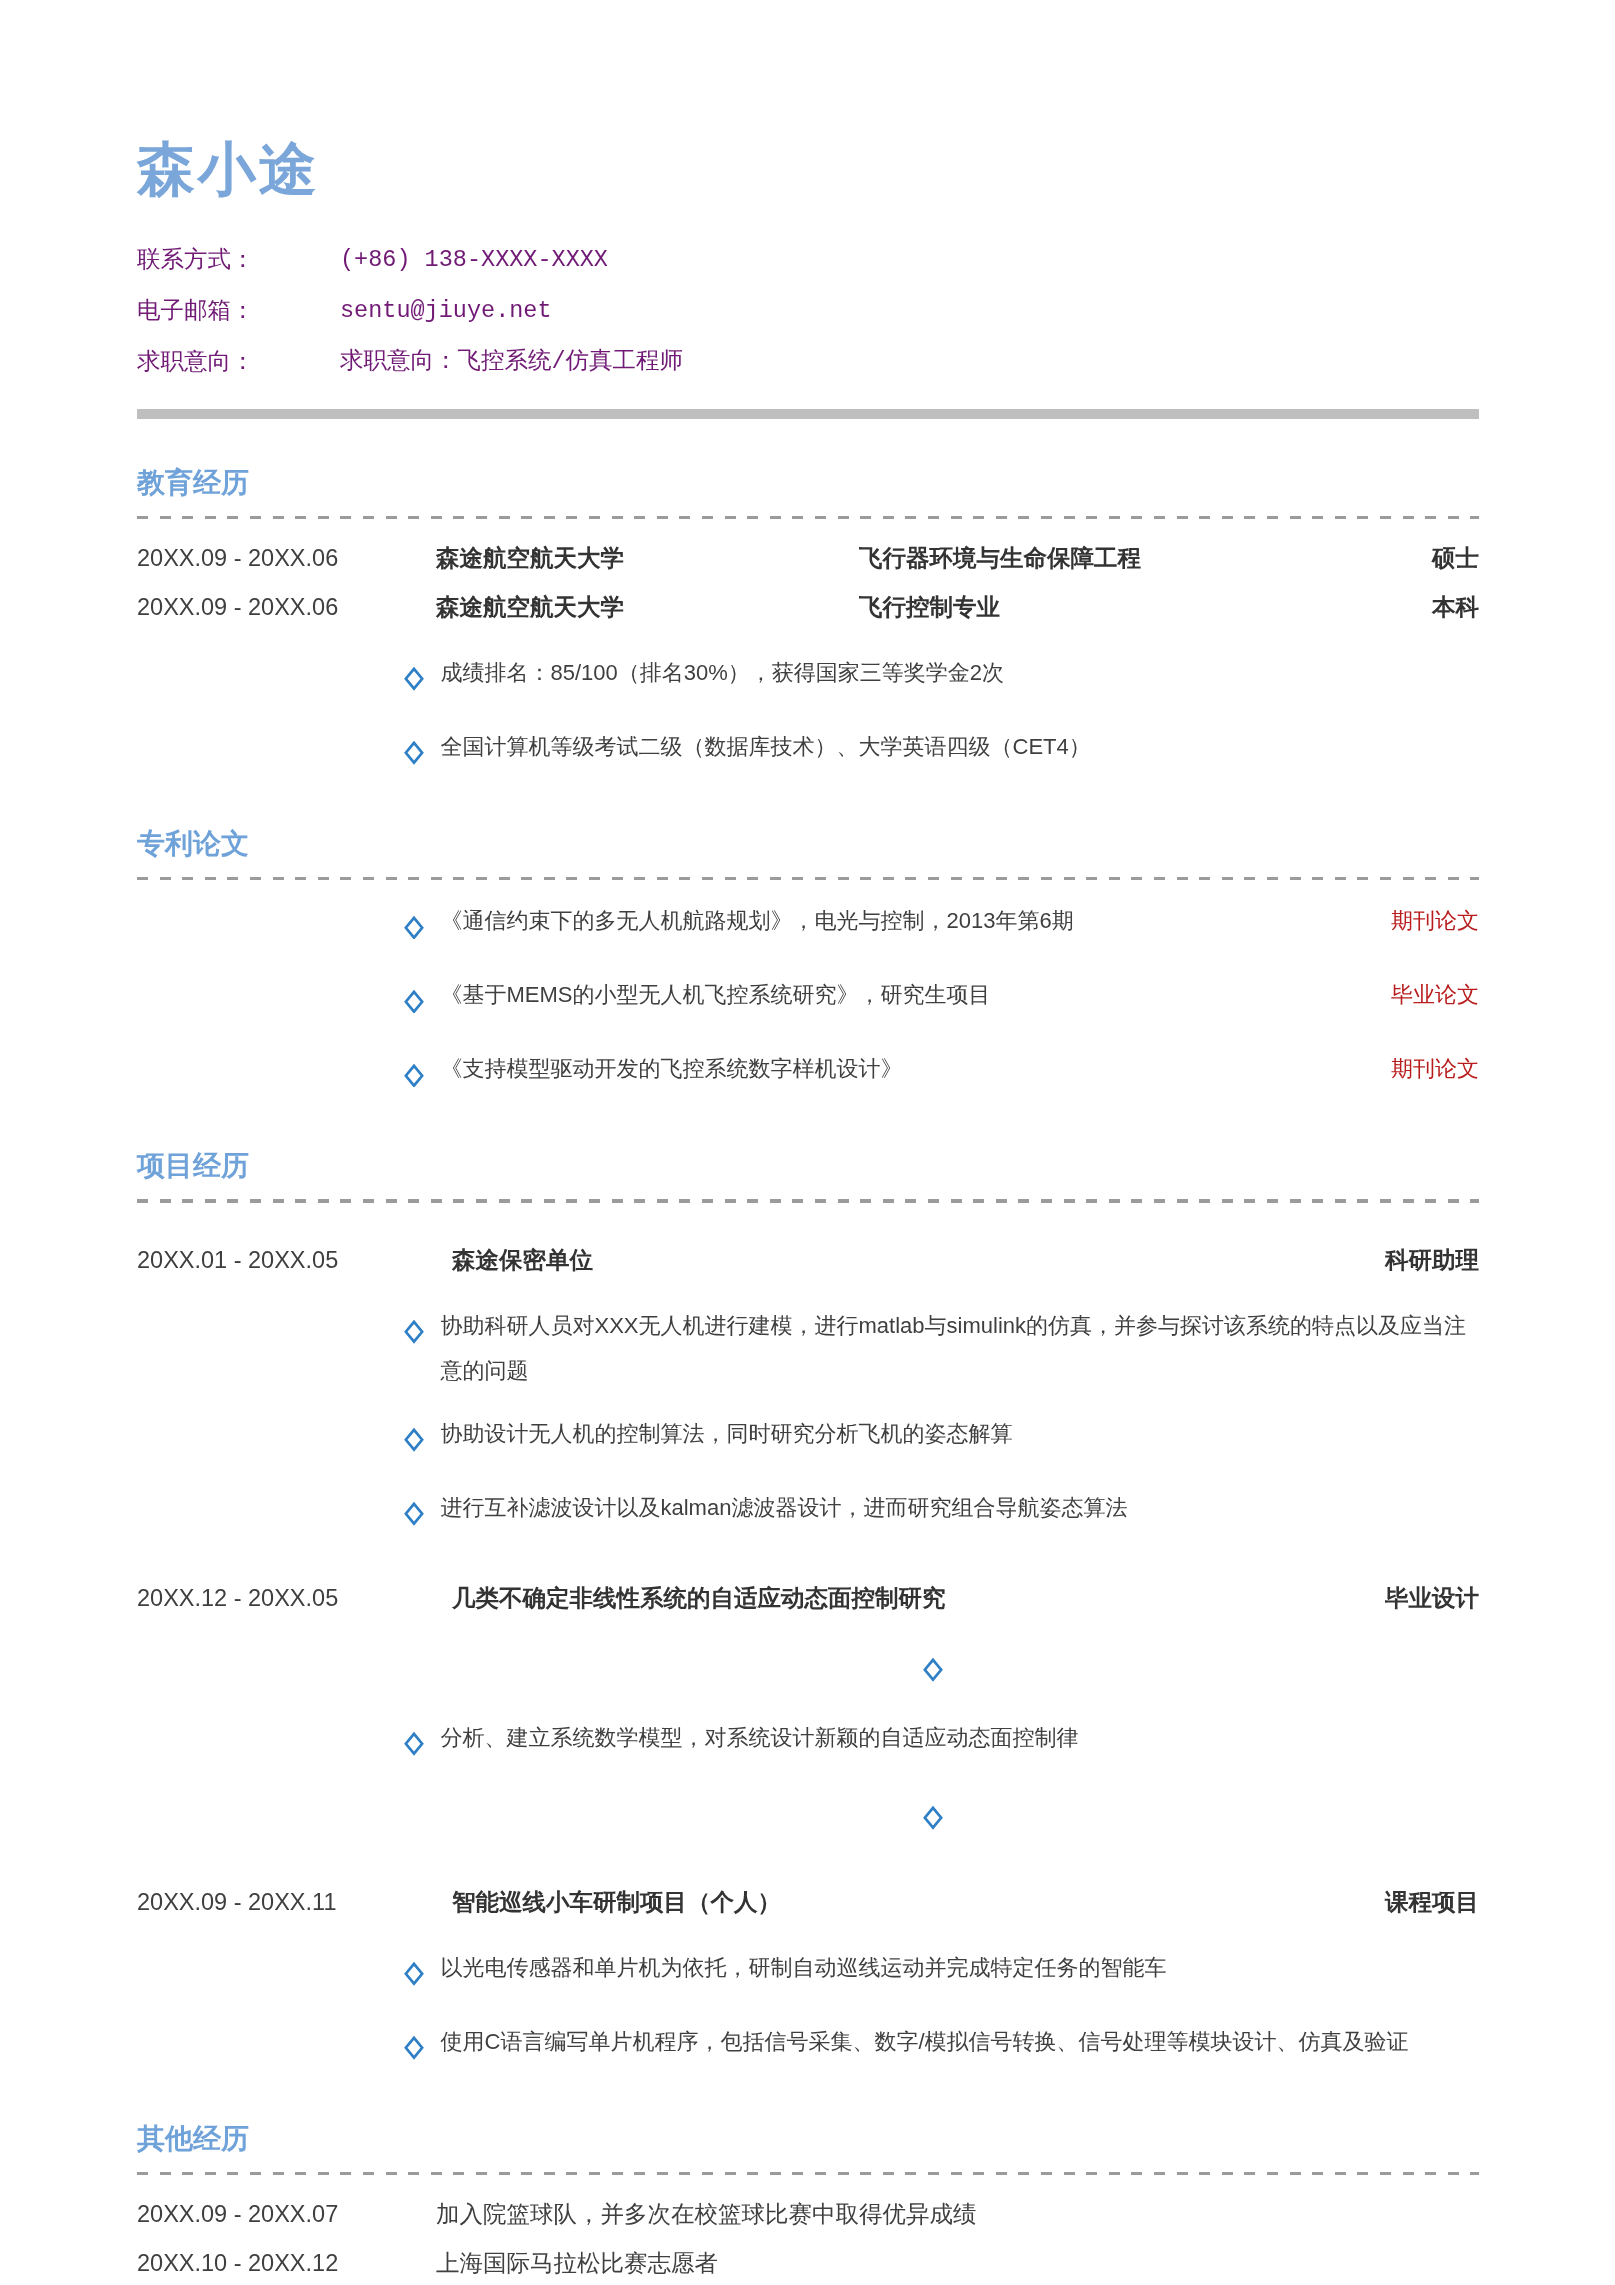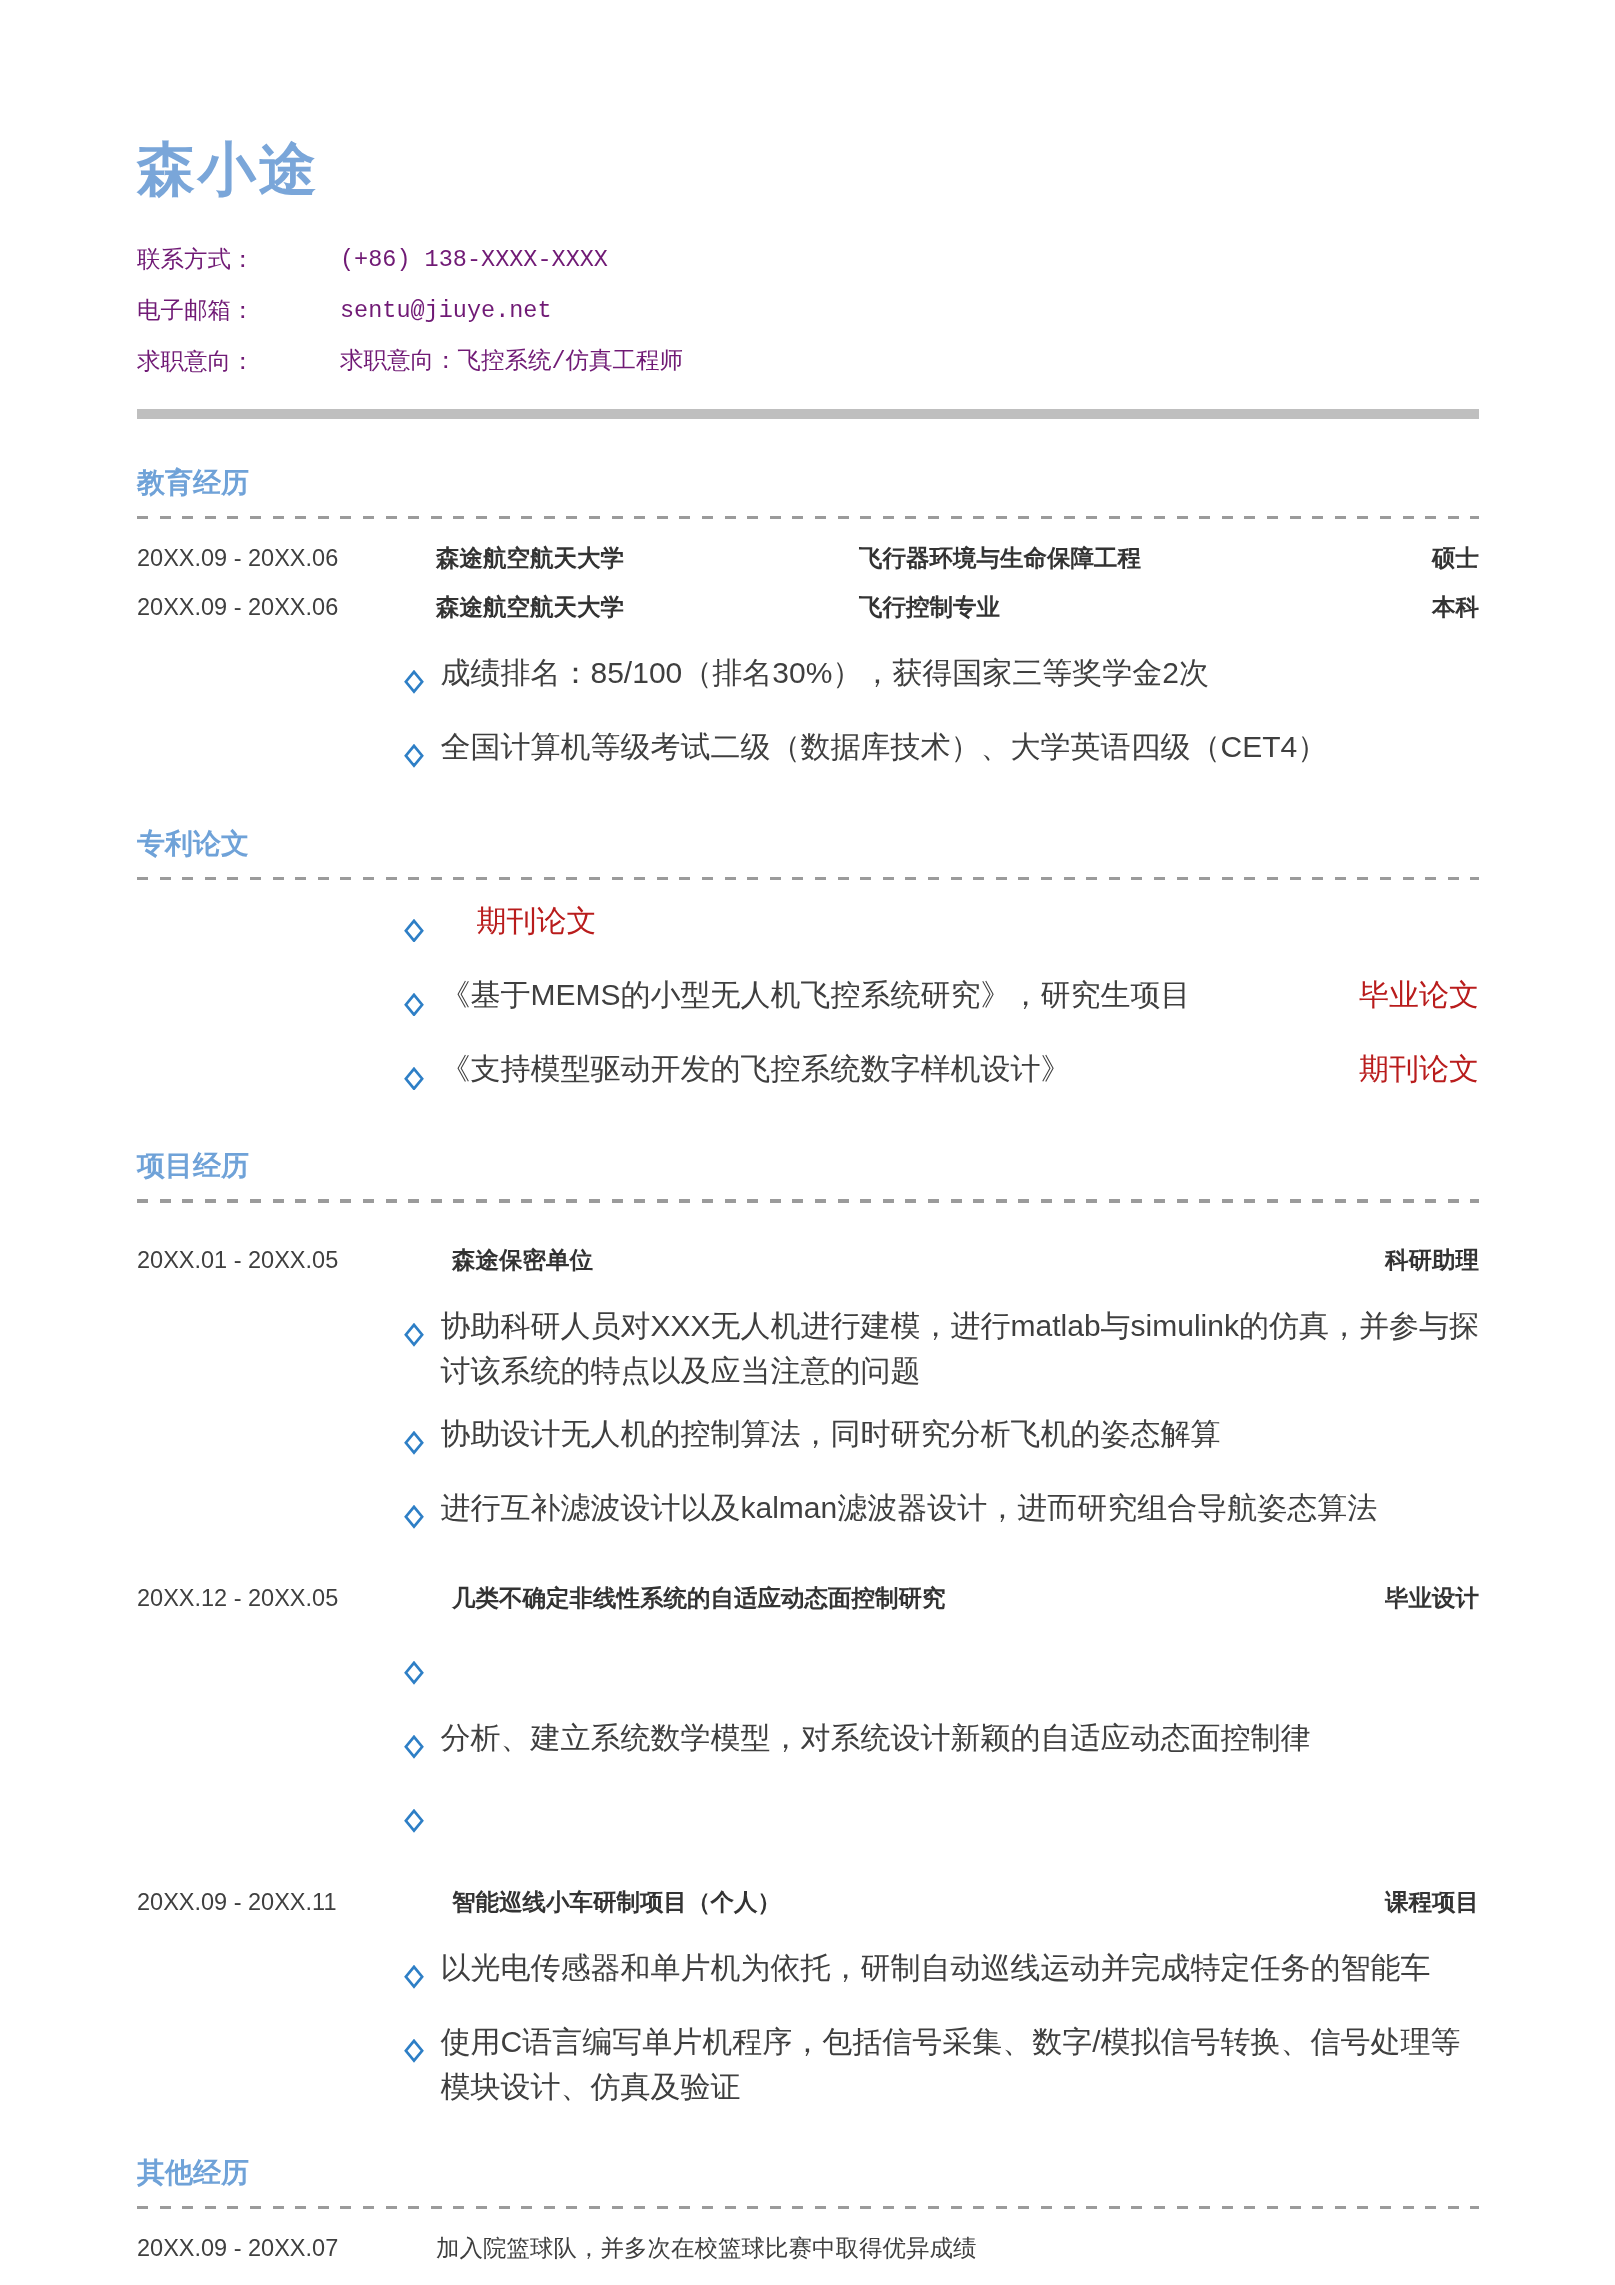--- a/index.html
+++ b/index.html
@@ -59,23 +59,24 @@
   .edu-date { font-weight: normal; color: #3f3f3f; }
   .edu-school, .edu-major, .edu-degree { font-weight: bold; color: #333333; }
   .edu-degree { text-align: right; }
 
   .bullets { margin-top: 9px; }
   .bullet-item {
     display: flex;
     align-items: flex-start;
     margin-left: 267px;
     margin-top: 18px;
-    font-size: 30px;
+    font-size: 22px;
     line-height: 45px;
     color: #3f3f3f;
+    justify-content: center;
   }
   .bullet-icon { flex: 0 0 22px; margin-right: 14.5px; margin-top: 11px; }
   .bullet-text { flex: 1; }
   .bullet-tag { margin-left: 36px; white-space: nowrap; color: #b91c1c; }
 
   .proj-item { margin-top: 27px; }
   .proj-head {
     display: grid;
     grid-template-columns: 299px 1fr auto;
     font-size: 23.5px;
@@ -165,20 +166,21 @@
     <div class="section-title">专利论文</div>
     <div class="dashed"></div>
 
     <div class="bullets">
       <div class="bullet-item">
         <span class="bullet-icon">
           <svg width="20" height="23.5" viewBox="0 0 22 26">
               <polygon points="11,2 20,13 11,24 2,13" fill="none" stroke="#2e7fc6" stroke-width="3"></polygon>
             </svg>
         </span>
+        <span class="bullet-text">《通信约束下的多无人机航路规划》，电光与控制，2013年第6期</span>
         <span class="bullet-tag">期刊论文</span>
       </div>
       <div class="bullet-item">
         <span class="bullet-icon">
           <svg width="20" height="23.5" viewBox="0 0 22 26">
               <polygon points="11,2 20,13 11,24 2,13" fill="none" stroke="#2e7fc6" stroke-width="3"></polygon>
             </svg>
         </span>
         <span class="bullet-text">《基于MEMS的小型无人机飞控系统研究》，研究生项目</span>
         <span class="bullet-tag">毕业论文</span>

